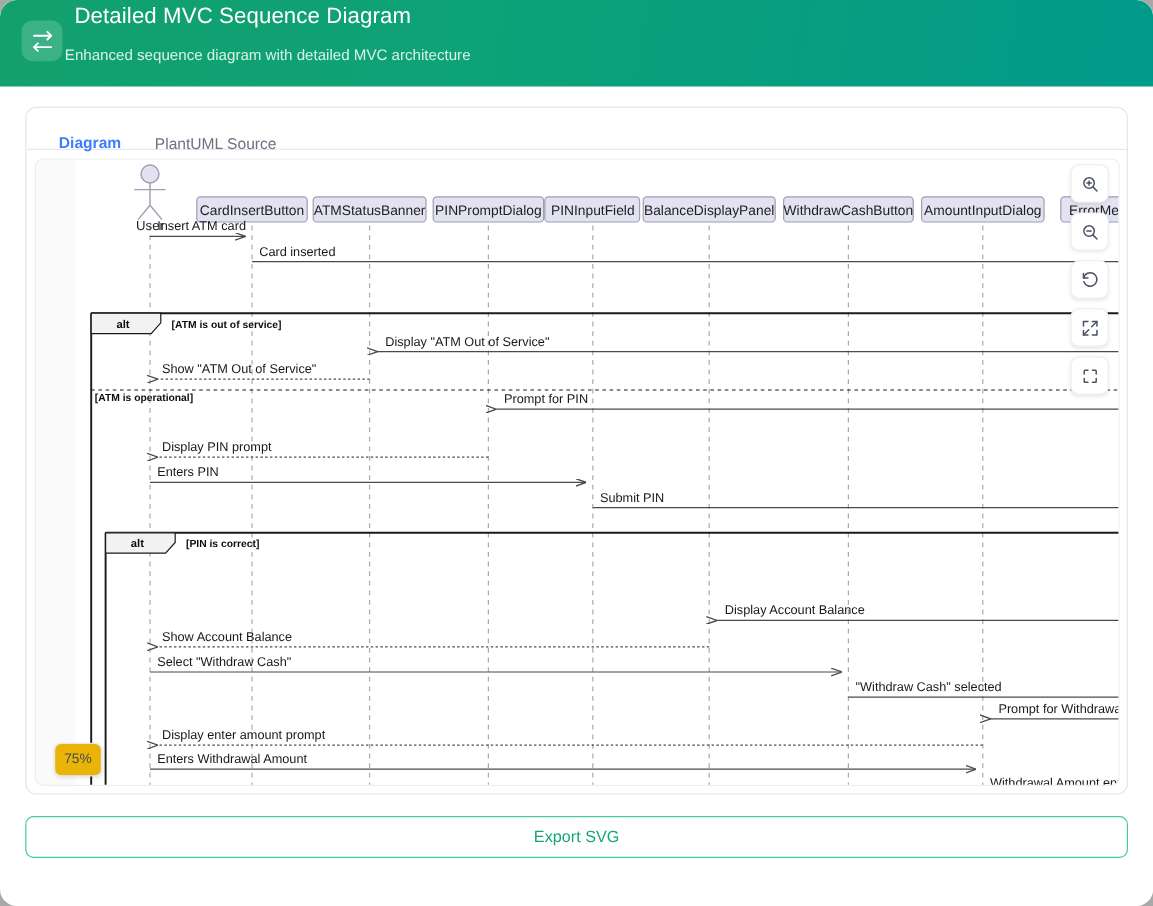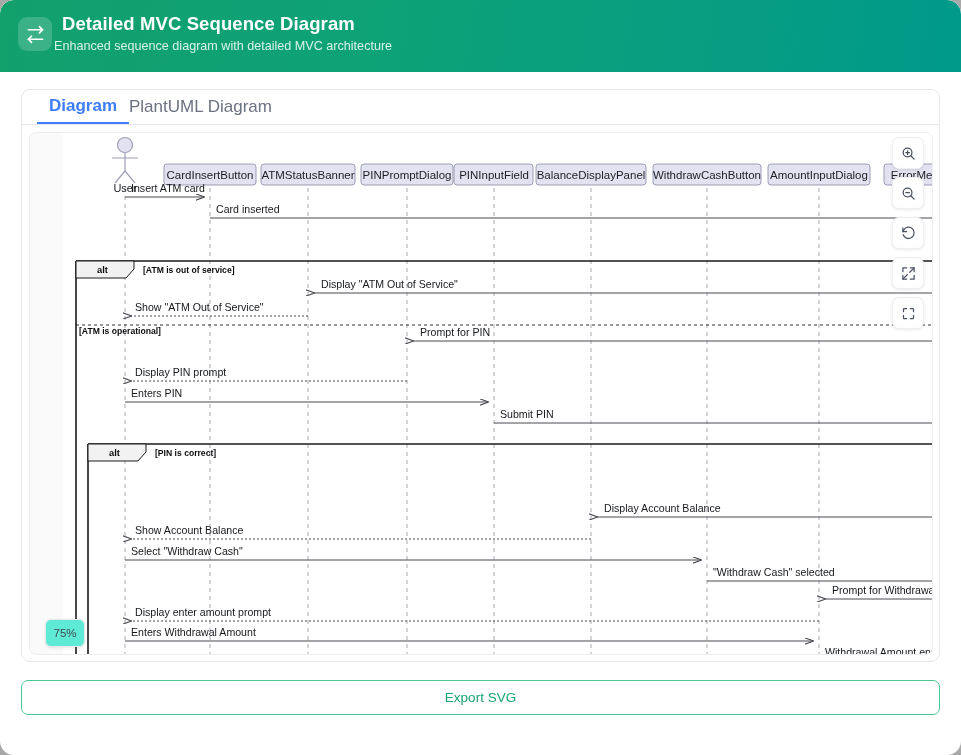--- a/index.html
+++ b/index.html
@@ -25,22 +25,22 @@
     box-sizing:border-box;
   }
   .hdr-icon{
     position:absolute;left:18px;top:17px;width:34px;height:34px;
     background:rgba(255,255,255,.18);
     border-radius:9px;
     display:flex;align-items:center;justify-content:center;
   }
   .hdr-icon svg{display:block;}
   .hdr-title{
-    position:absolute;left:62px;top:13px;
-    font-size:18.5px;font-weight:bold;color:#ffffff;
+    position:absolute;left:62px;top:2px;
+    font-size:18.5px;font-weight:normal;color:#ffffff;
     letter-spacing:.1px;
     white-space:nowrap;
   }
   .hdr-sub{
     position:absolute;left:54px;top:39px;
     font-size:12.6px;color:#d8f2e9;
     white-space:nowrap;
   }
 
   
@@ -51,23 +51,23 @@
     border-radius:9px;
     box-sizing:border-box;
     overflow:hidden;
   }
   .tabbar{
     position:absolute;left:0;top:0;width:917px;height:35px;
     border-bottom:1px solid #e6e8ec;
     box-sizing:border-box;
   }
   .tab{
-    position:absolute;top:0;height:34px;
+    position:absolute;top:12px;height:34px;
     display:flex;align-items:center;
-    font-size:17px;
+    font-size:13px;
     box-sizing:border-box;
     cursor:pointer;
     white-space:nowrap;
   }
   .tab.active{
     left:15px;color:#3d7eff;font-weight:bold;
     border-bottom:2px solid #3d7eff;
     padding:0 12px;
   }
   .tab.inactive{
@@ -89,21 +89,21 @@
     background:#ffffff;
     overflow:hidden;
   }
   
   .canvas svg{position:absolute;left:0;top:0;}
 
   
   .zoom-badge{
     position:absolute;left:15px;top:486px;
     width:38px;height:26px;
-    background:#5eead4;
+    background:#eab308;
     border:1px solid #e7e9ec;
     border-radius:6px;
     display:flex;align-items:center;justify-content:center;
     font-size:11.5px;color:#444a52;
     box-shadow:0 1px 3px rgba(0,0,0,.10);
     z-index:6;
   }
 
   
   .toolbar{
@@ -163,21 +163,21 @@
       </svg>
     </div>
     <div class="hdr-title">Detailed MVC Sequence Diagram</div>
     <div class="hdr-sub">Enhanced sequence diagram with detailed MVC architecture</div>
   </div>
 
   <div class="card">
 
     <div class="tabbar">
       <div class="tab active">Diagram</div>
-      <div class="tab inactive">PlantUML Diagram</div>
+      <div class="tab inactive">PlantUML Source</div>
     </div>
 
     <div class="canvas-wrap">
 
       <div class="canvas">
         <svg width="871" height="522" viewBox="0 0 871 522">
           <defs>
             <marker id="ah" markerWidth="9" markerHeight="9" refX="8.4" refY="3.2" orient="auto" markerUnits="userSpaceOnUse">
               <path d="M0,0 L9,3.2 L0,6.4" fill="none" stroke="#4a4a52" stroke-width="1.1"></path>
             </marker>

